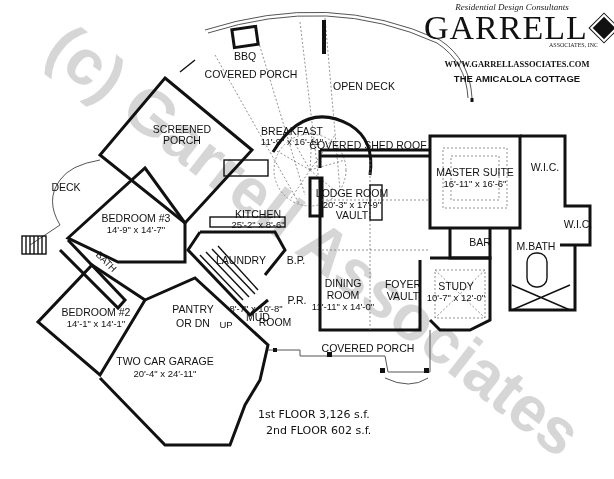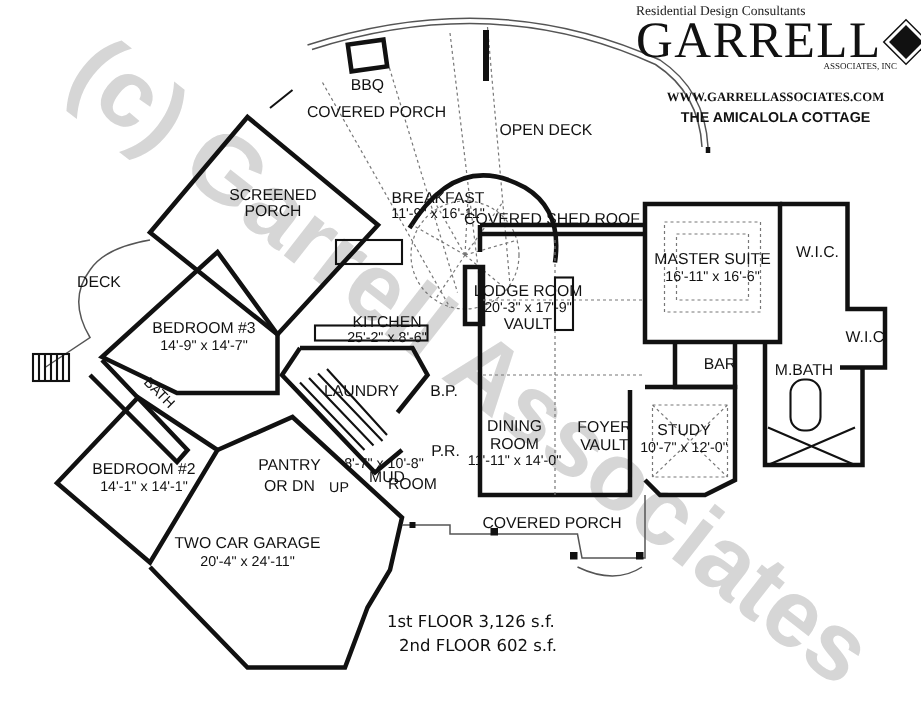--- a/index.html
+++ b/index.html
@@ -7,21 +7,21 @@
   #plan { position: absolute; left: 0; top: 0; width: 614px; height: 479px; }
   .lbl { font-family: "Liberation Sans", sans-serif; font-size: 10.5px; fill: #111; text-anchor: middle; }
   .lbl-sm { font-family: "Liberation Sans", sans-serif; font-size: 9.5px; fill: #111; text-anchor: middle; }
   .wall { stroke: #111; stroke-width: 3; fill: none; stroke-linejoin: miter; }
   .wall-thin { stroke: #111; stroke-width: 1.4; fill: none; }
   .dash { stroke: #777; stroke-width: 0.8; stroke-dasharray: 2 2; fill: none; }
   .rail { stroke: #555; stroke-width: 1; fill: none; }
   .post { fill: #111; }
   .wm { font-family: "Liberation Sans", sans-serif; font-weight: bold; font-size: 64px; fill: #cfcfcf; opacity: 0.85; }
   .logo-box { position: absolute; left: 424px; top: 2px; width: 186px; text-align: center; }
-  .logo-tag { font-family: "Liberation Serif", serif; font-size: 9px; color: #222; text-align: left; padding-right: 10px; }
+  .logo-tag { font-family: "Liberation Serif", serif; font-style: italic; font-size: 9px; color: #222; text-align: center; padding-right: 10px; }
   .logo-name { font-family: "Liberation Serif", serif; font-size: 34px; letter-spacing: 1px; color: #111; line-height: 32px; display: inline-flex; align-items: center; }
   .logo-diamond { display: inline-block; width: 16px; height: 16px; background: #111; transform: rotate(45deg); margin-left: 8px; outline: 2px solid #fff; box-shadow: 0 0 0 3px #111; }
   .logo-assoc { font-family: "Liberation Serif", serif; font-size: 6px; text-align: right; padding-right: 12px; color: #222; margin-top: -2px; }
   .logo-url { font-family: "Liberation Serif", serif; font-weight: bold; font-size: 8.5px; color: #111; margin-top: 11px; }
   .logo-person { font-family: "Liberation Serif", serif; font-size: 12px; color: #111; margin-top: 1px; }
   .plan-title { font-family: Liberation Sans, sans-serif; font-weight: bold; font-size: 9.5px; color: #111; margin-top: 4px; }
   .plan-num { font-family: "Liberation Sans", sans-serif; font-weight: bold; font-size: 9.5px; color: #111; margin-top: 1px; }
   .sqft { position: absolute; left: 258px; font-family: "DejaVu Sans", sans-serif; font-weight: normal; font-size: 11px; color: #111; }
 </style>
 </head>

